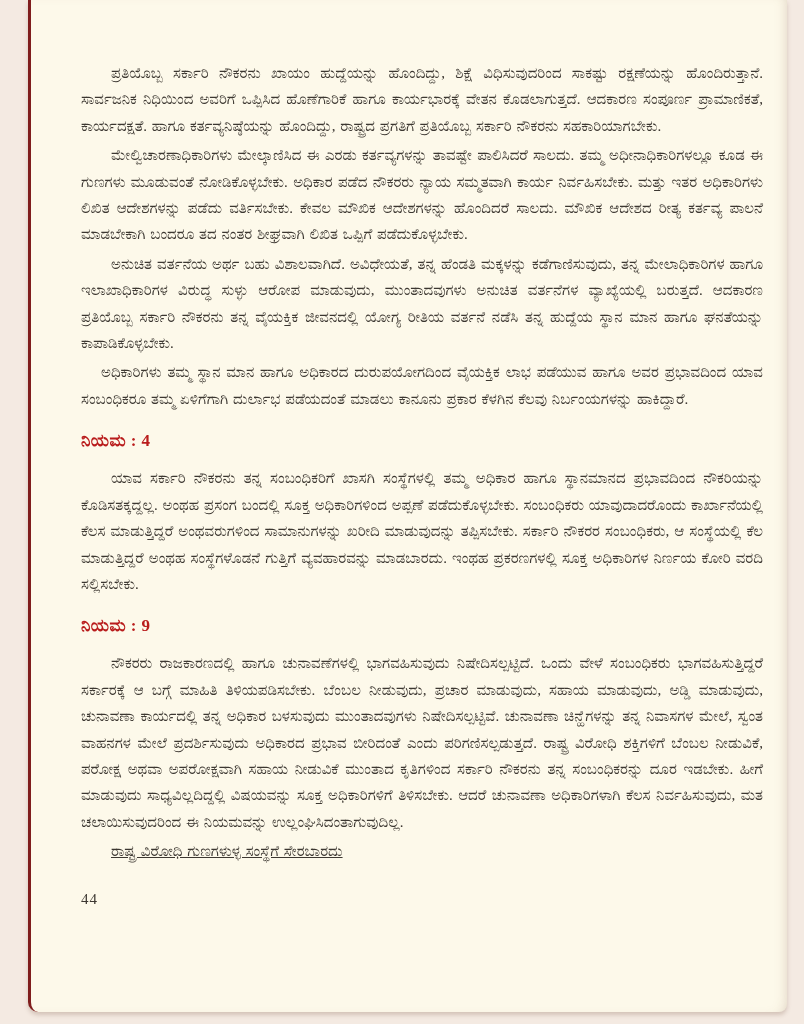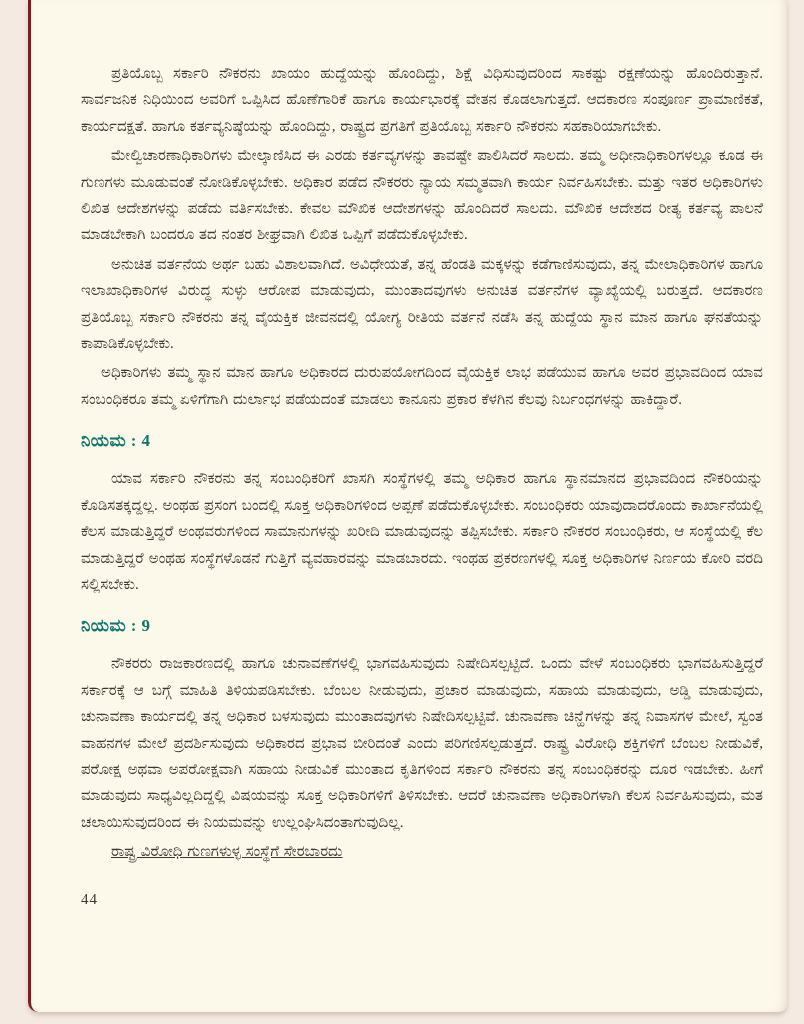--- a/index.html
+++ b/index.html
@@ -50,21 +50,21 @@
   }
   p.para.small-indent { text-indent: 20px; }
   p.para.single-line {
     text-align: left;
     margin-bottom: 0;
     text-decoration: underline;
   }
   h2.rule-heading {
     font-size: 17px;
     font-weight: bold;
-    color: #0f766e;
+    color: #b91c1c;
     margin: 19px 0 14px 0;
     letter-spacing: 0.4px;
   }
   .page-number {
     margin-top: 26px;
     text-align: left;
     font-size: 15px;
     letter-spacing: 1px;
     color: #3c3731;
   }
@@ -75,21 +75,21 @@
 <div class="scan">
   <div class="page">
     <div class="content">
 
       <p class="para">ಪ್ರತಿಯೊಬ್ಬ ಸರ್ಕಾರಿ ನೌಕರನು ಖಾಯಂ ಹುದ್ದೆಯನ್ನು ಹೊಂದಿದ್ದು, ಶಿಕ್ಷೆ ವಿಧಿಸುವುದರಿಂದ ಸಾಕಷ್ಟು ರಕ್ಷಣೆಯನ್ನು ಹೊಂದಿರುತ್ತಾನೆ. ಸಾರ್ವಜನಿಕ ನಿಧಿಯಿಂದ ಅವರಿಗೆ ಒಪ್ಪಿಸಿದ ಹೊಣೆಗಾರಿಕೆ ಹಾಗೂ ಕಾರ್ಯಭಾರಕ್ಕೆ ವೇತನ ಕೊಡಲಾಗುತ್ತದೆ. ಆದಕಾರಣ ಸಂಪೂರ್ಣ ಪ್ರಾಮಾಣಿಕತೆ, ಕಾರ್ಯದಕ್ಷತೆ. ಹಾಗೂ ಕರ್ತವ್ಯನಿಷ್ಠೆಯನ್ನು ಹೊಂದಿದ್ದು, ರಾಷ್ಟ್ರದ ಪ್ರಗತಿಗೆ ಪ್ರತಿಯೊಬ್ಬ ಸರ್ಕಾರಿ ನೌಕರನು ಸಹಕಾರಿಯಾಗಬೇಕು.</p>
 
       <p class="para">ಮೇಲ್ವಿಚಾರಣಾಧಿಕಾರಿಗಳು ಮೇಲ್ಕಾಣಿಸಿದ ಈ ಎರಡು ಕರ್ತವ್ಯಗಳನ್ನು ತಾವಷ್ಟೇ ಪಾಲಿಸಿದರೆ ಸಾಲದು. ತಮ್ಮ ಅಧೀನಾಧಿಕಾರಿಗಳಲ್ಲೂ ಕೂಡ ಈ ಗುಣಗಳು ಮೂಡುವಂತೆ ನೋಡಿಕೊಳ್ಳಬೇಕು. ಅಧಿಕಾರ ಪಡೆದ ನೌಕರರು ನ್ಯಾಯ ಸಮ್ಮತವಾಗಿ ಕಾರ್ಯ ನಿರ್ವಹಿಸಬೇಕು. ಮತ್ತು ಇತರ ಅಧಿಕಾರಿಗಳು ಲಿಖಿತ ಆದೇಶಗಳನ್ನು ಪಡೆದು ವರ್ತಿಸಬೇಕು. ಕೇವಲ ಮೌಖಿಕ ಆದೇಶಗಳನ್ನು ಹೊಂದಿದರೆ ಸಾಲದು. ಮೌಖಿಕ ಆದೇಶದ ರೀತ್ಯ ಕರ್ತವ್ಯ ಪಾಲನೆ ಮಾಡಬೇಕಾಗಿ ಬಂದರೂ ತದ ನಂತರ ಶೀಘ್ರವಾಗಿ ಲಿಖಿತ ಒಪ್ಪಿಗೆ ಪಡೆದುಕೊಳ್ಳಬೇಕು.</p>
 
       <p class="para">ಅನುಚಿತ ವರ್ತನೆಯ ಅರ್ಥ ಬಹು ವಿಶಾಲವಾಗಿದೆ. ಅವಿಧೇಯತೆ, ತನ್ನ ಹೆಂಡತಿ ಮಕ್ಕಳನ್ನು ಕಡೆಗಾಣಿಸುವುದು, ತನ್ನ ಮೇಲಾಧಿಕಾರಿಗಳ ಹಾಗೂ ಇಲಾಖಾಧಿಕಾರಿಗಳ ವಿರುದ್ಧ ಸುಳ್ಳು ಆರೋಪ ಮಾಡುವುದು, ಮುಂತಾದವುಗಳು ಅನುಚಿತ ವರ್ತನೆಗಳ ವ್ಯಾಖ್ಯೆಯಲ್ಲಿ ಬರುತ್ತದೆ. ಆದಕಾರಣ ಪ್ರತಿಯೊಬ್ಬ ಸರ್ಕಾರಿ ನೌಕರನು ತನ್ನ ವೈಯಕ್ತಿಕ ಜೀವನದಲ್ಲಿ ಯೋಗ್ಯ ರೀತಿಯ ವರ್ತನೆ ನಡೆಸಿ ತನ್ನ ಹುದ್ದೆಯ ಸ್ಥಾನ ಮಾನ ಹಾಗೂ ಘನತೆಯನ್ನು ಕಾಪಾಡಿಕೊಳ್ಳಬೇಕು.</p>
 
-      <p class="para small-indent">ಅಧಿಕಾರಿಗಳು ತಮ್ಮ ಸ್ಥಾನ ಮಾನ ಹಾಗೂ ಅಧಿಕಾರದ ದುರುಪಯೋಗದಿಂದ ವೈಯಕ್ತಿಕ ಲಾಭ ಪಡೆಯುವ ಹಾಗೂ ಅವರ ಪ್ರಭಾವದಿಂದ ಯಾವ ಸಂಬಂಧಿಕರೂ ತಮ್ಮ ಏಳಿಗೆಗಾಗಿ ದುರ್ಲಾಭ ಪಡೆಯದಂತೆ ಮಾಡಲು ಕಾನೂನು ಪ್ರಕಾರ ಕೆಳಗಿನ ಕೆಲವು ನಿರ್ಬಂಧಗಳನ್ನು ಹಾಕಿದ್ದಾರೆ.</p>
+      <p class="para small-indent">ಅಧಿಕಾರಿಗಳು ತಮ್ಮ ಸ್ಥಾನ ಮಾನ ಹಾಗೂ ಅಧಿಕಾರದ ದುರುಪಯೋಗದಿಂದ ವೈಯಕ್ತಿಕ ಲಾಭ ಪಡೆಯುವ ಹಾಗೂ ಅವರ ಪ್ರಭಾವದಿಂದ ಯಾವ ಸಂಬಂಧಿಕರೂ ತಮ್ಮ ಏಳಿಗೆಗಾಗಿ ದುರ್ಲಾಭ ಪಡೆಯದಂತೆ ಮಾಡಲು ಕಾನೂನು ಪ್ರಕಾರ ಕೆಳಗಿನ ಕೆಲವು ನಿರ್ಬಂಯಗಳನ್ನು ಹಾಕಿದ್ದಾರೆ.</p>
 
       <h2 class="rule-heading">ನಿಯಮ : 4</h2>
 
       <p class="para">ಯಾವ ಸರ್ಕಾರಿ ನೌಕರನು ತನ್ನ ಸಂಬಂಧಿಕರಿಗೆ ಖಾಸಗಿ ಸಂಸ್ಥೆಗಳಲ್ಲಿ ತಮ್ಮ ಅಧಿಕಾರ ಹಾಗೂ ಸ್ಥಾನಮಾನದ ಪ್ರಭಾವದಿಂದ ನೌಕರಿಯನ್ನು ಕೊಡಿಸತಕ್ಕದ್ದಲ್ಲ. ಅಂಥಹ ಪ್ರಸಂಗ ಬಂದಲ್ಲಿ ಸೂಕ್ತ ಅಧಿಕಾರಿಗಳಿಂದ ಅಪ್ಪಣೆ ಪಡೆದುಕೊಳ್ಳಬೇಕು. ಸಂಬಂಧಿಕರು ಯಾವುದಾದರೊಂದು ಕಾರ್ಖಾನೆಯಲ್ಲಿ ಕೆಲಸ ಮಾಡುತ್ತಿದ್ದರೆ ಅಂಥವರುಗಳಿಂದ ಸಾಮಾನುಗಳನ್ನು ಖರೀದಿ ಮಾಡುವುದನ್ನು ತಪ್ಪಿಸಬೇಕು. ಸರ್ಕಾರಿ ನೌಕರರ ಸಂಬಂಧಿಕರು, ಆ ಸಂಸ್ಥೆಯಲ್ಲಿ ಕೆಲ ಮಾಡುತ್ತಿದ್ದರೆ ಅಂಥಹ ಸಂಸ್ಥೆಗಳೊಡನೆ ಗುತ್ತಿಗೆ ವ್ಯವಹಾರವನ್ನು ಮಾಡಬಾರದು. ಇಂಥಹ ಪ್ರಕರಣಗಳಲ್ಲಿ ಸೂಕ್ತ ಅಧಿಕಾರಿಗಳ ನಿರ್ಣಯ ಕೋರಿ ವರದಿ ಸಲ್ಲಿಸಬೇಕು.</p>
 
       <h2 class="rule-heading">ನಿಯಮ : 9</h2>
 
       <p class="para">ನೌಕರರು ರಾಜಕಾರಣದಲ್ಲಿ ಹಾಗೂ ಚುನಾವಣೆಗಳಲ್ಲಿ ಭಾಗವಹಿಸುವುದು ನಿಷೇದಿಸಲ್ಪಟ್ಟಿದೆ. ಒಂದು ವೇಳೆ ಸಂಬಂಧಿಕರು ಭಾಗವಹಿಸುತ್ತಿದ್ದರೆ ಸರ್ಕಾರಕ್ಕೆ ಆ ಬಗ್ಗೆ ಮಾಹಿತಿ ತಿಳಿಯಪಡಿಸಬೇಕು. ಬೆಂಬಲ ನೀಡುವುದು, ಪ್ರಚಾರ ಮಾಡುವುದು, ಸಹಾಯ ಮಾಡುವುದು, ಅಡ್ಡಿ ಮಾಡುವುದು, ಚುನಾವಣಾ ಕಾರ್ಯದಲ್ಲಿ ತನ್ನ ಅಧಿಕಾರ ಬಳಸುವುದು ಮುಂತಾದವುಗಳು ನಿಷೇದಿಸಲ್ಪಟ್ಟಿವೆ. ಚುನಾವಣಾ ಚಿನ್ಹೆಗಳನ್ನು ತನ್ನ ನಿವಾಸಗಳ ಮೇಲೆ, ಸ್ವಂತ ವಾಹನಗಳ ಮೇಲೆ ಪ್ರದರ್ಶಿಸುವುದು ಅಧಿಕಾರದ ಪ್ರಭಾವ ಬೀರಿದಂತೆ ಎಂದು ಪರಿಗಣಿಸಲ್ಪಡುತ್ತದೆ. ರಾಷ್ಟ್ರ ವಿರೋಧಿ ಶಕ್ತಿಗಳಿಗೆ ಬೆಂಬಲ ನೀಡುವಿಕೆ, ಪರೋಕ್ಷ ಅಥವಾ ಅಪರೋಕ್ಷವಾಗಿ ಸಹಾಯ ನೀಡುವಿಕೆ ಮುಂತಾದ ಕೃತಿಗಳಿಂದ ಸರ್ಕಾರಿ ನೌಕರನು ತನ್ನ ಸಂಬಂಧಿಕರನ್ನು ದೂರ ಇಡಬೇಕು. ಹೀಗೆ ಮಾಡುವುದು ಸಾಧ್ಯವಿಲ್ಲದಿದ್ದಲ್ಲಿ ವಿಷಯವನ್ನು ಸೂಕ್ತ ಅಧಿಕಾರಿಗಳಿಗೆ ತಿಳಿಸಬೇಕು. ಆದರೆ ಚುನಾವಣಾ ಅಧಿಕಾರಿಗಳಾಗಿ ಕೆಲಸ ನಿರ್ವಹಿಸುವುದು, ಮತ ಚಲಾಯಿಸುವುದರಿಂದ ಈ ನಿಯಮವನ್ನು ಉಲ್ಲಂಘಿಸಿದಂತಾಗುವುದಿಲ್ಲ.</p>
 
 

